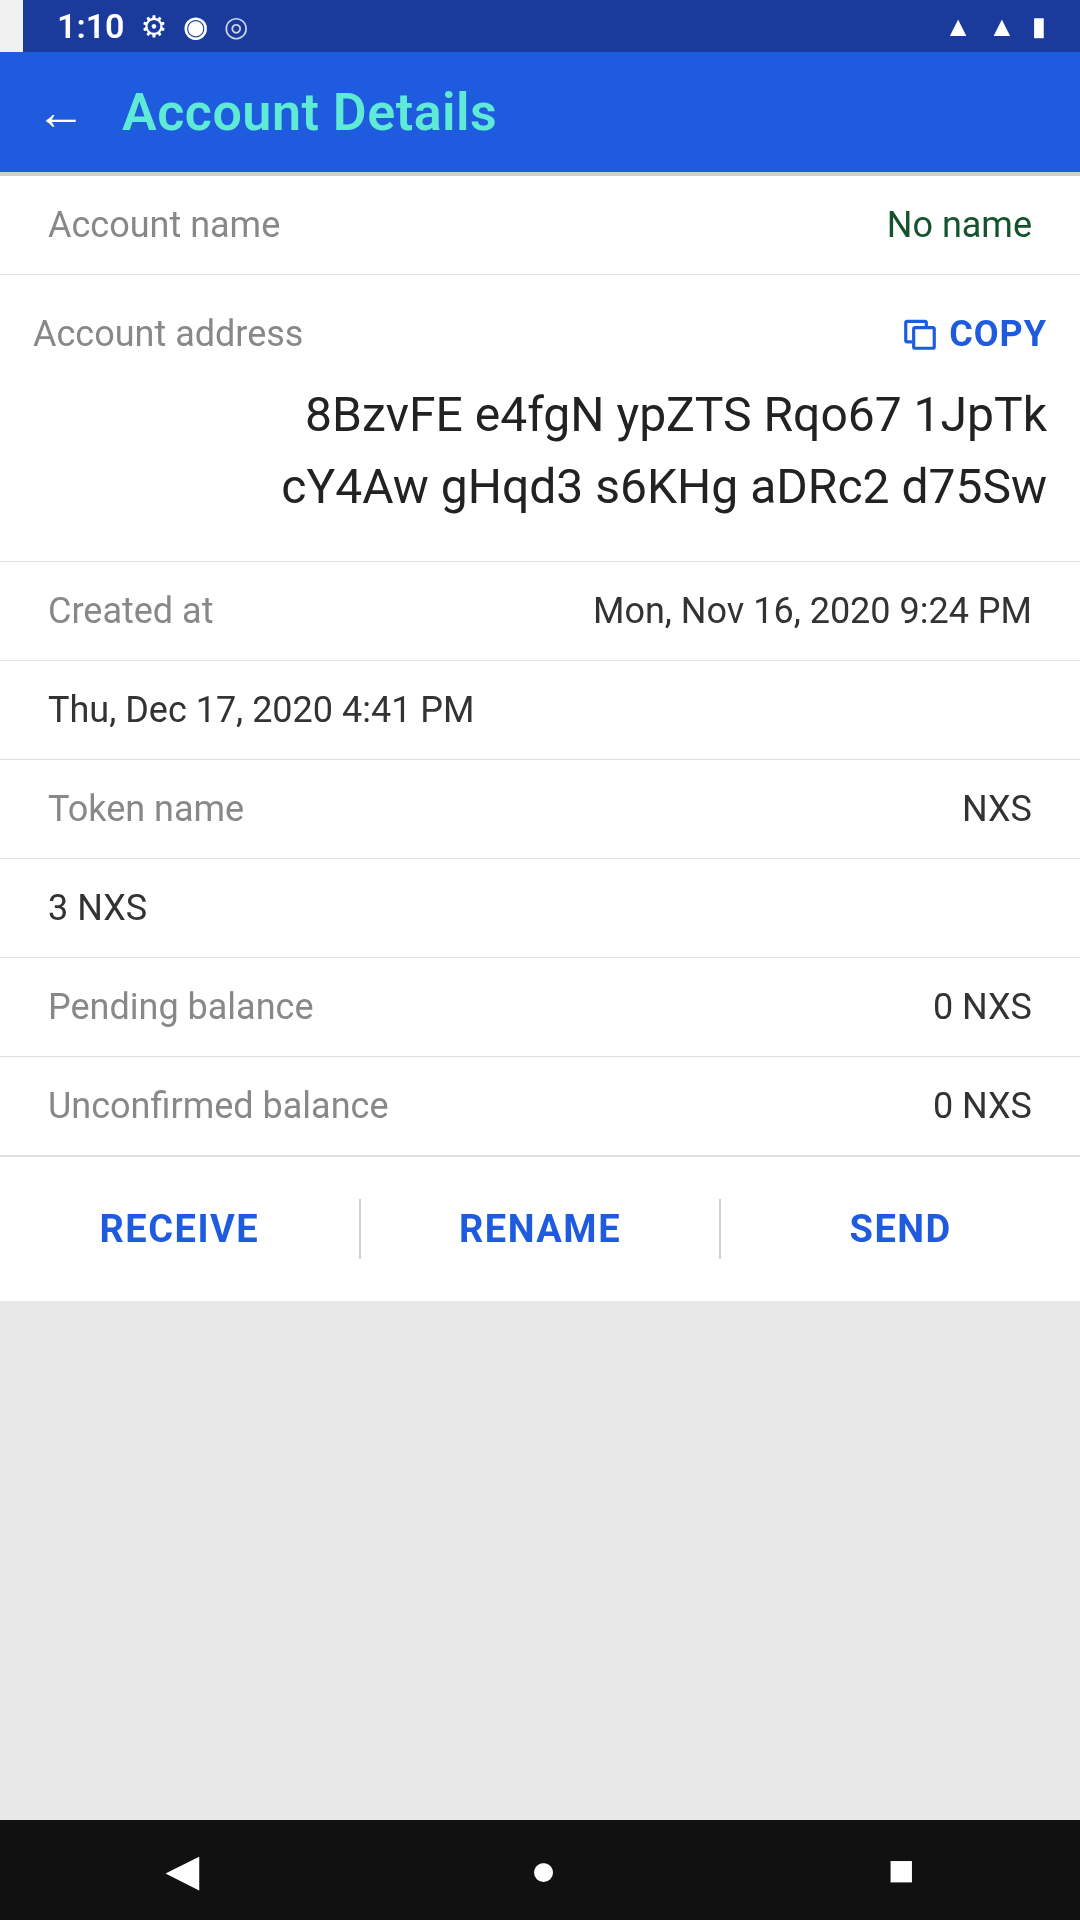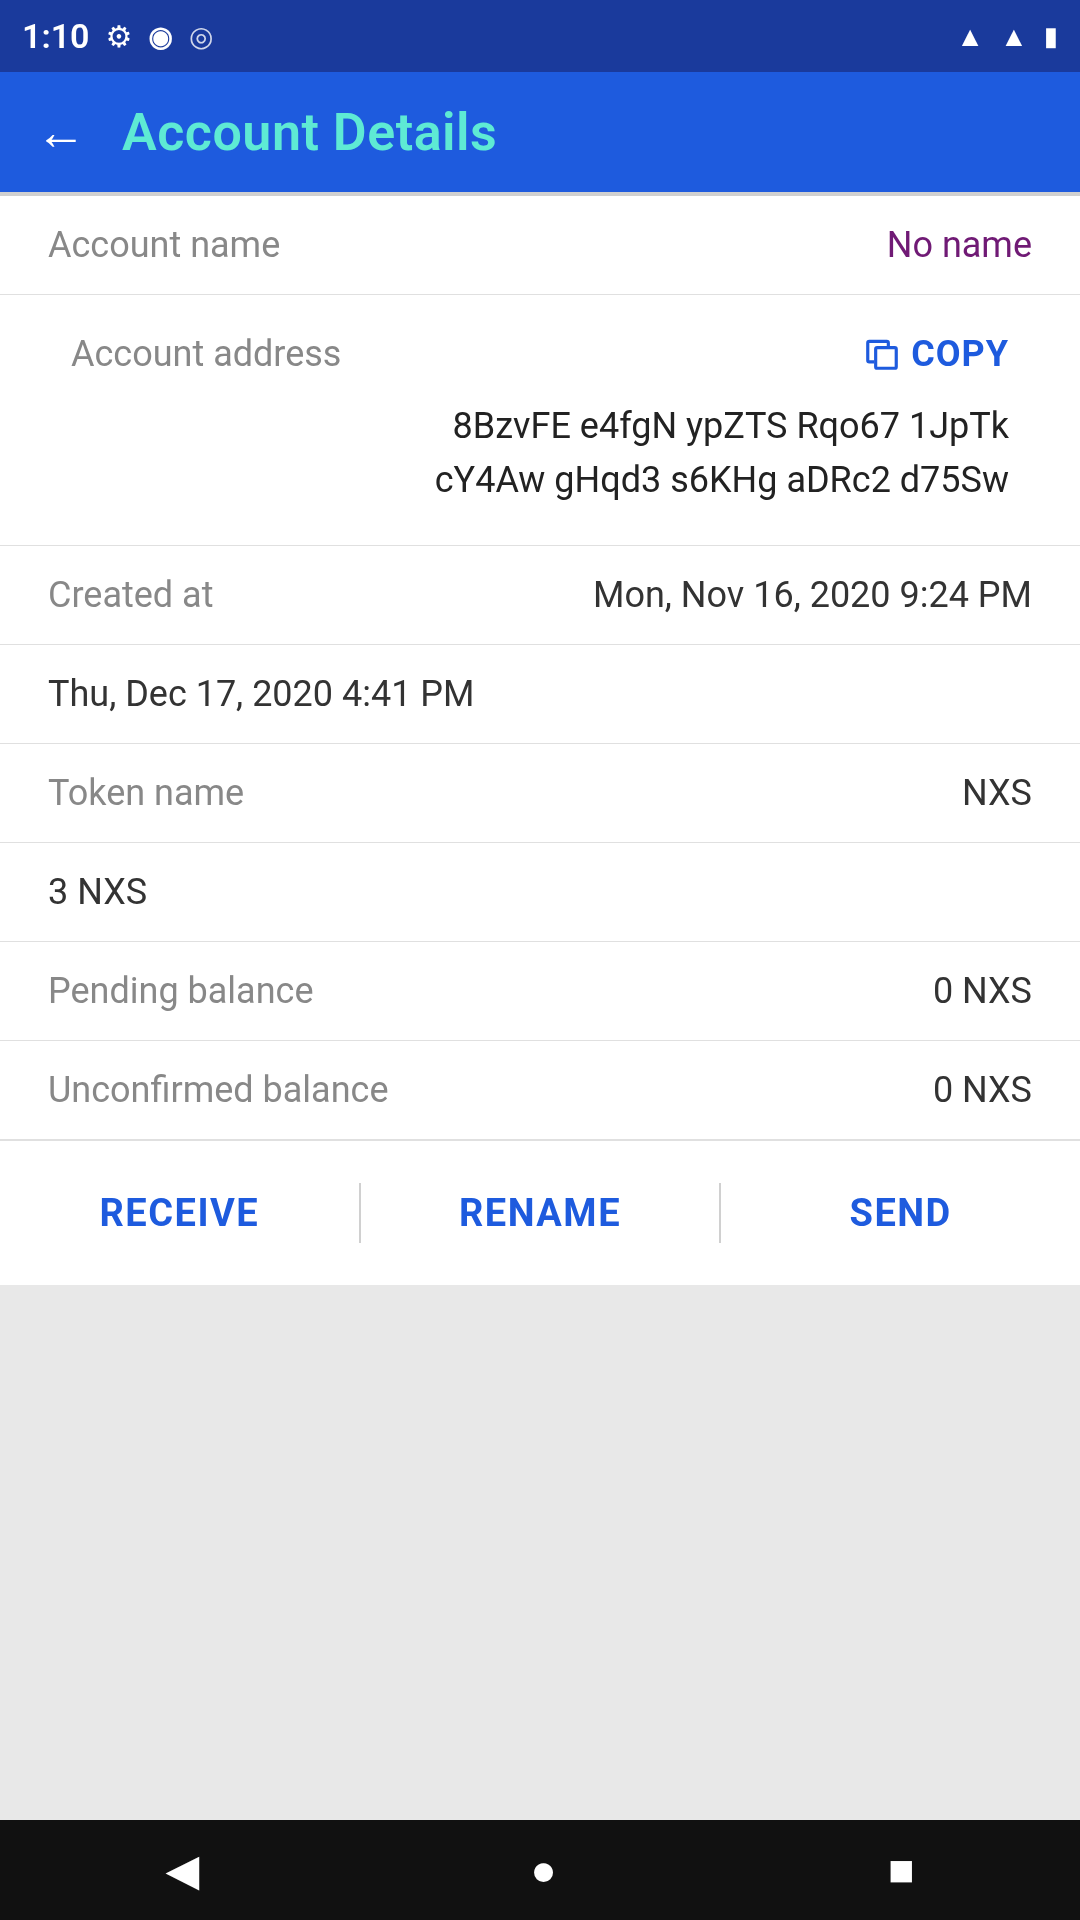--- a/index.html
+++ b/index.html
@@ -11,28 +11,29 @@
       background: #f0f0f0;
       font-family: 'Roboto', Arial, sans-serif;
       display: flex;
       flex-direction: column;
       overflow: hidden;
     }
 
     
     .status-bar {
       background: #1a3a9c;
-      height: 72px;
+      height: 52px;
       display: flex;
       align-items: center;
       justify-content: space-between;
-      padding: 0 22px;
+      padding: 0 34px;
       color: white;
       font-size: 32px;
       font-weight: 500;
+      margin-left: 23px;
     }
     .status-left { display: flex; align-items: center; gap: 16px; }
     .status-right { display: flex; align-items: center; gap: 16px; }
     .status-time { font-size: 34px; font-weight: 600; }
 
     
     .app-bar {
       background: #1e5bde;
       height: 120px;
       display: flex;
@@ -82,26 +83,26 @@
     }
 
     .detail-value {
       font-size: 36px;
       color: #333;
       font-weight: 400;
       text-align: right;
     }
 
     .detail-value.placeholder {
-      color: #701a75;
+      color: #14532d;
     }
 
     
     .address-row {
-      padding: 38px 71px;
+      padding: 38px 33px;
       border-bottom: 1px solid #e0e0e0;
     }
     .address-row-top {
       display: flex;
       align-items: center;
       justify-content: space-between;
       margin-bottom: 24px;
     }
     .address-copy-btn {
       display: flex;
@@ -111,21 +112,21 @@
       font-size: 36px;
       font-weight: 700;
       letter-spacing: 1px;
       cursor: pointer;
     }
     .copy-icon {
       width: 38px;
       height: 38px;
     }
     .address-text {
-      font-size: 36px;
+      font-size: 48px;
       color: #222;
       text-align: right;
       line-height: 1.5;
       word-break: break-all;
     }
 
     
     .action-bar {
       display: flex;
       align-items: center;

